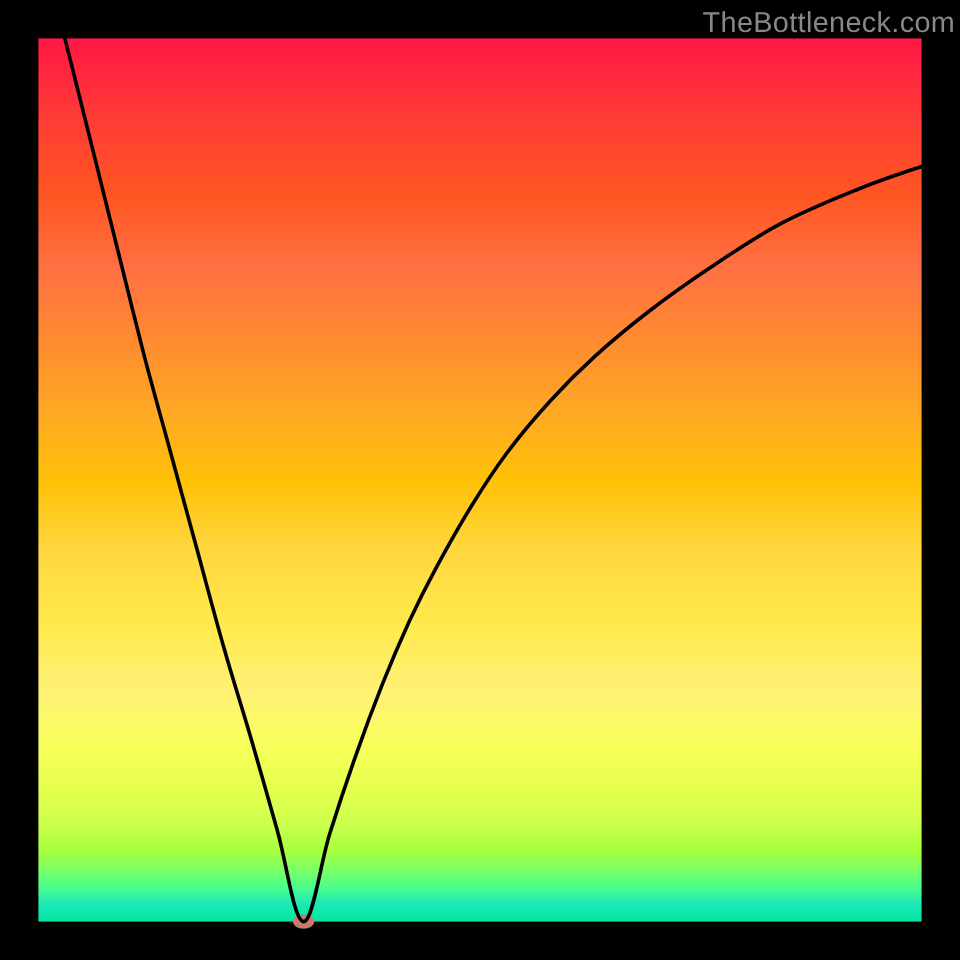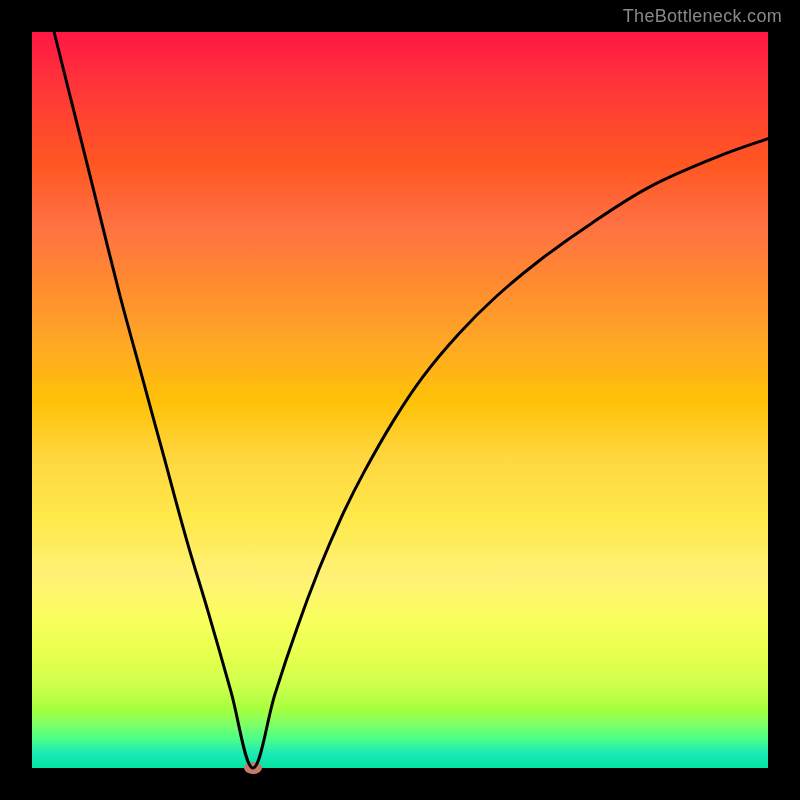--- a/index.html
+++ b/index.html
@@ -37,23 +37,23 @@
         #a6ff3d 92%,
         #80ff66 94%,
         #4dff88 96%,
         #1de9b6 98%,
         #00e5a0 100%
       );
     }
     .watermark {
       position: absolute;
       top: 6px;
-      right: 18px;
+      right: 4px;
       font-family: Arial, Helvetica, sans-serif;
-      font-size: 18px;
+      font-size: 24px;
       font-weight: 500;
       color: #888;
       letter-spacing: 0.3px;
       z-index: 10;
     }
     .curve-svg {
       position: absolute;
       top: 0;
       left: 0;
       width: 800px;

